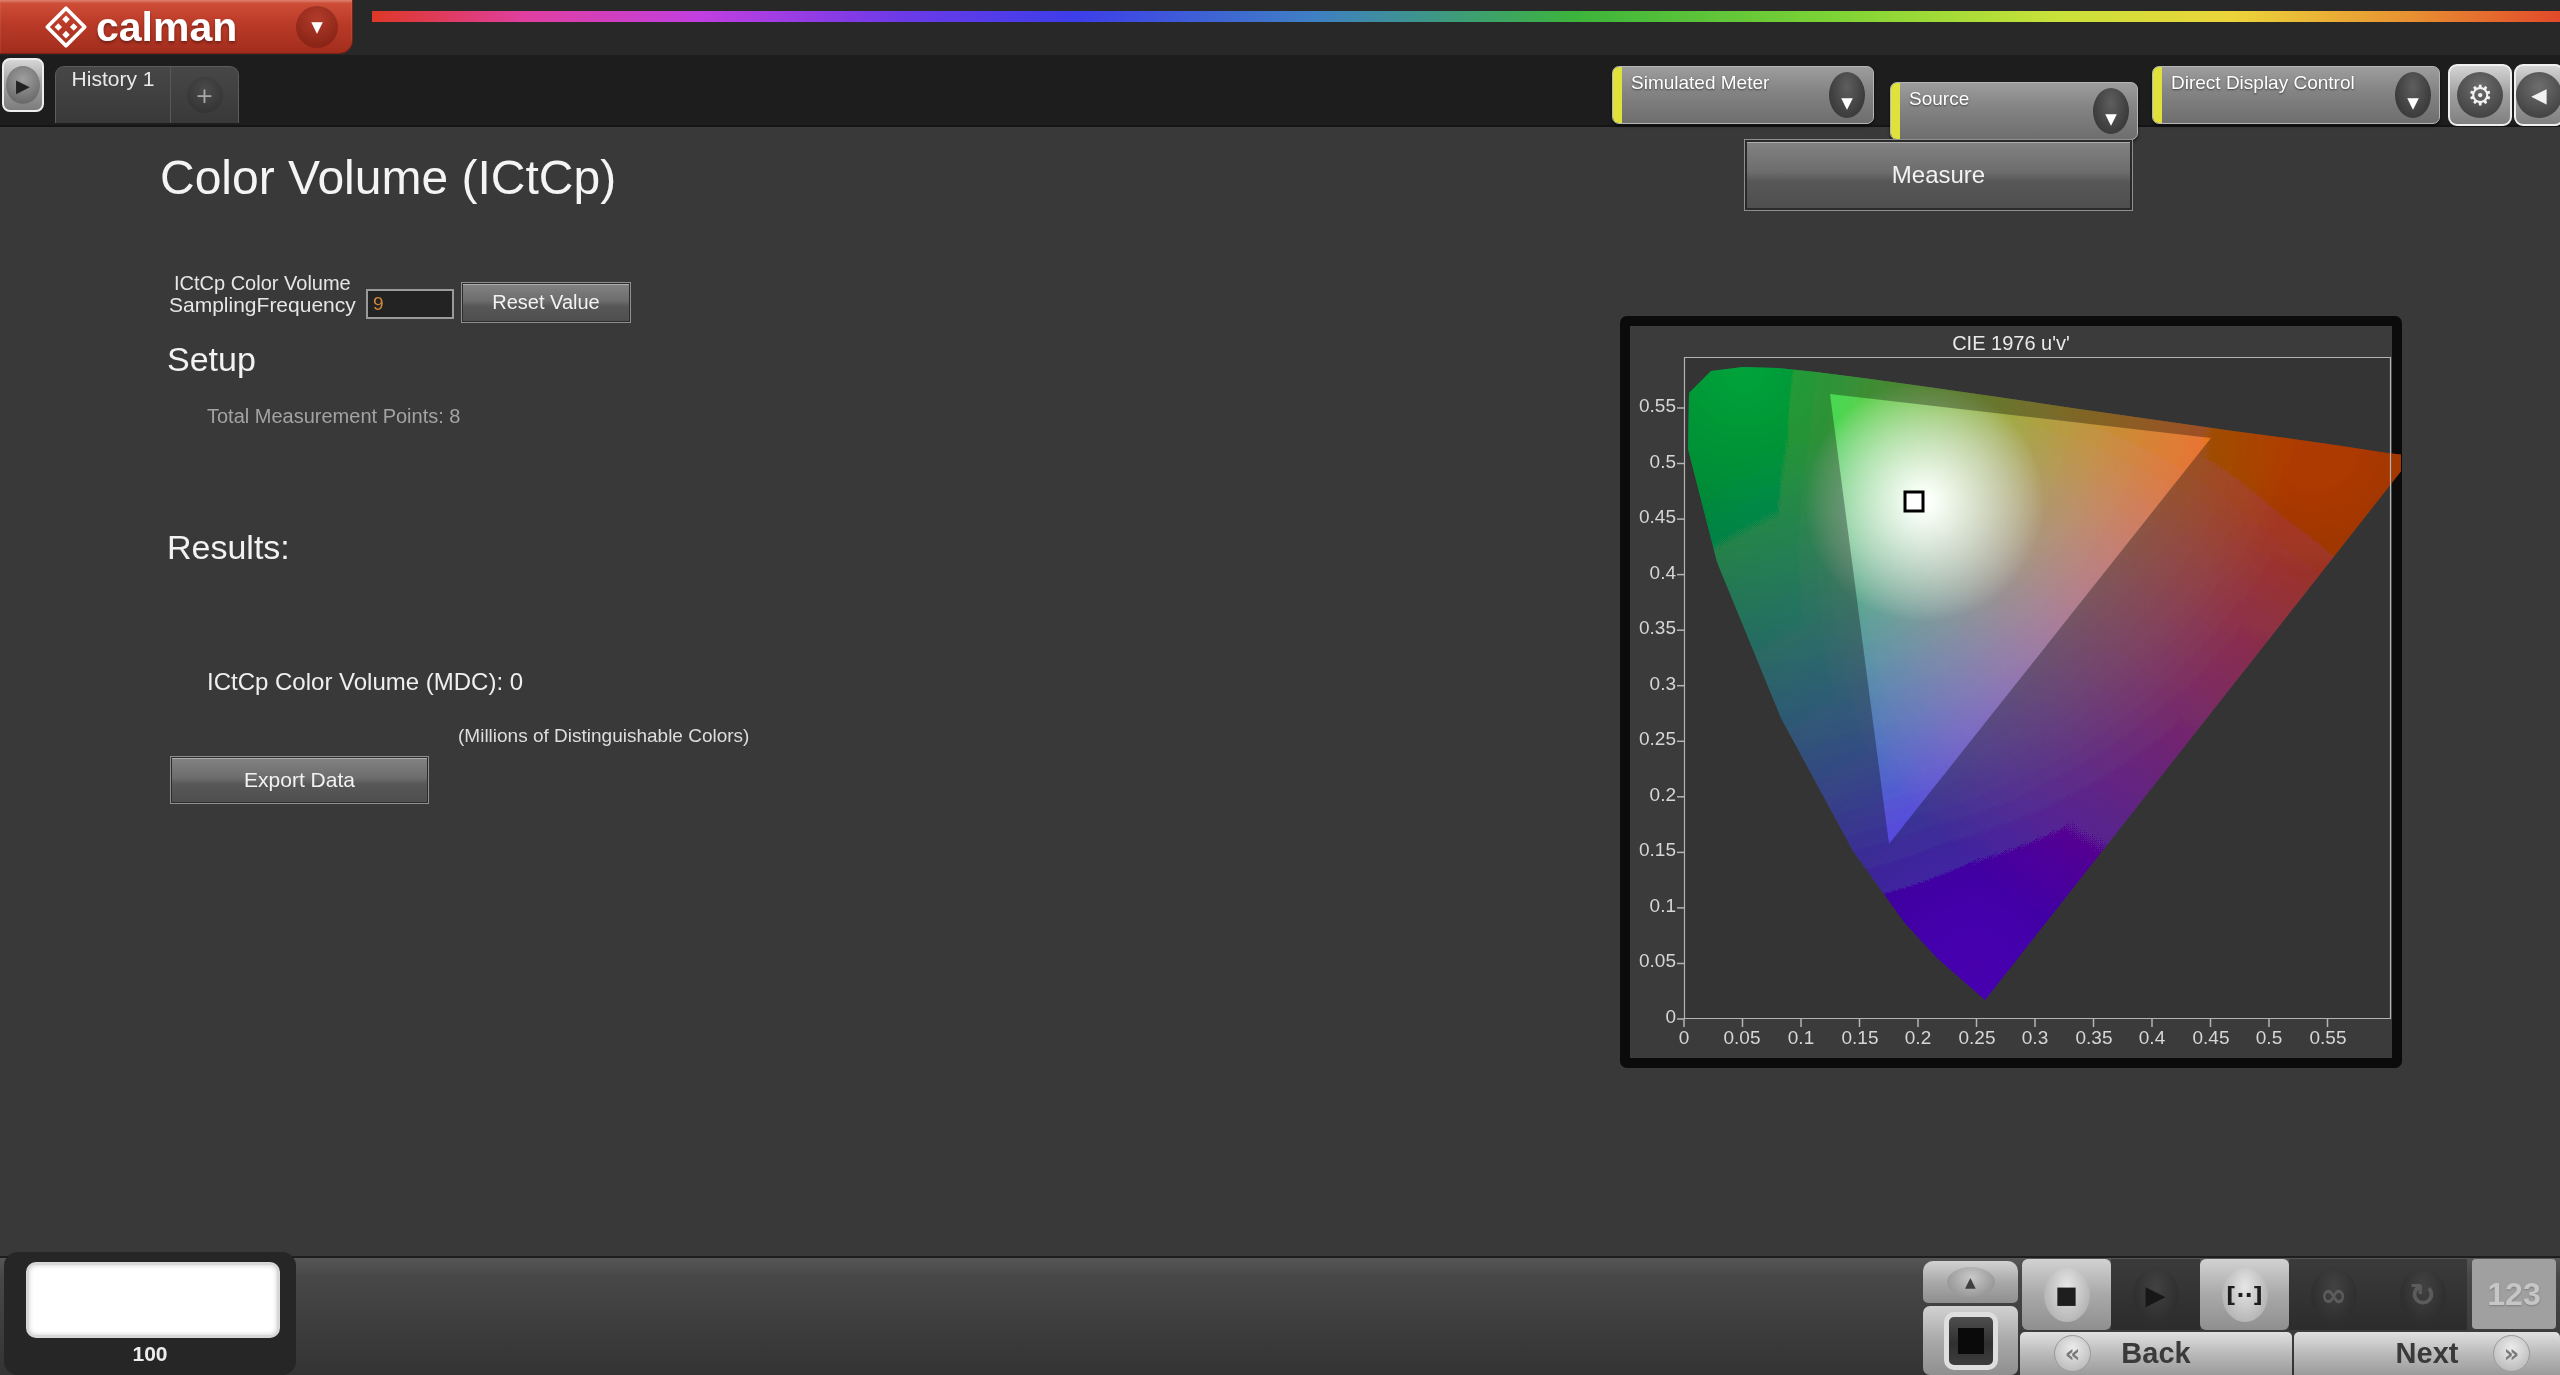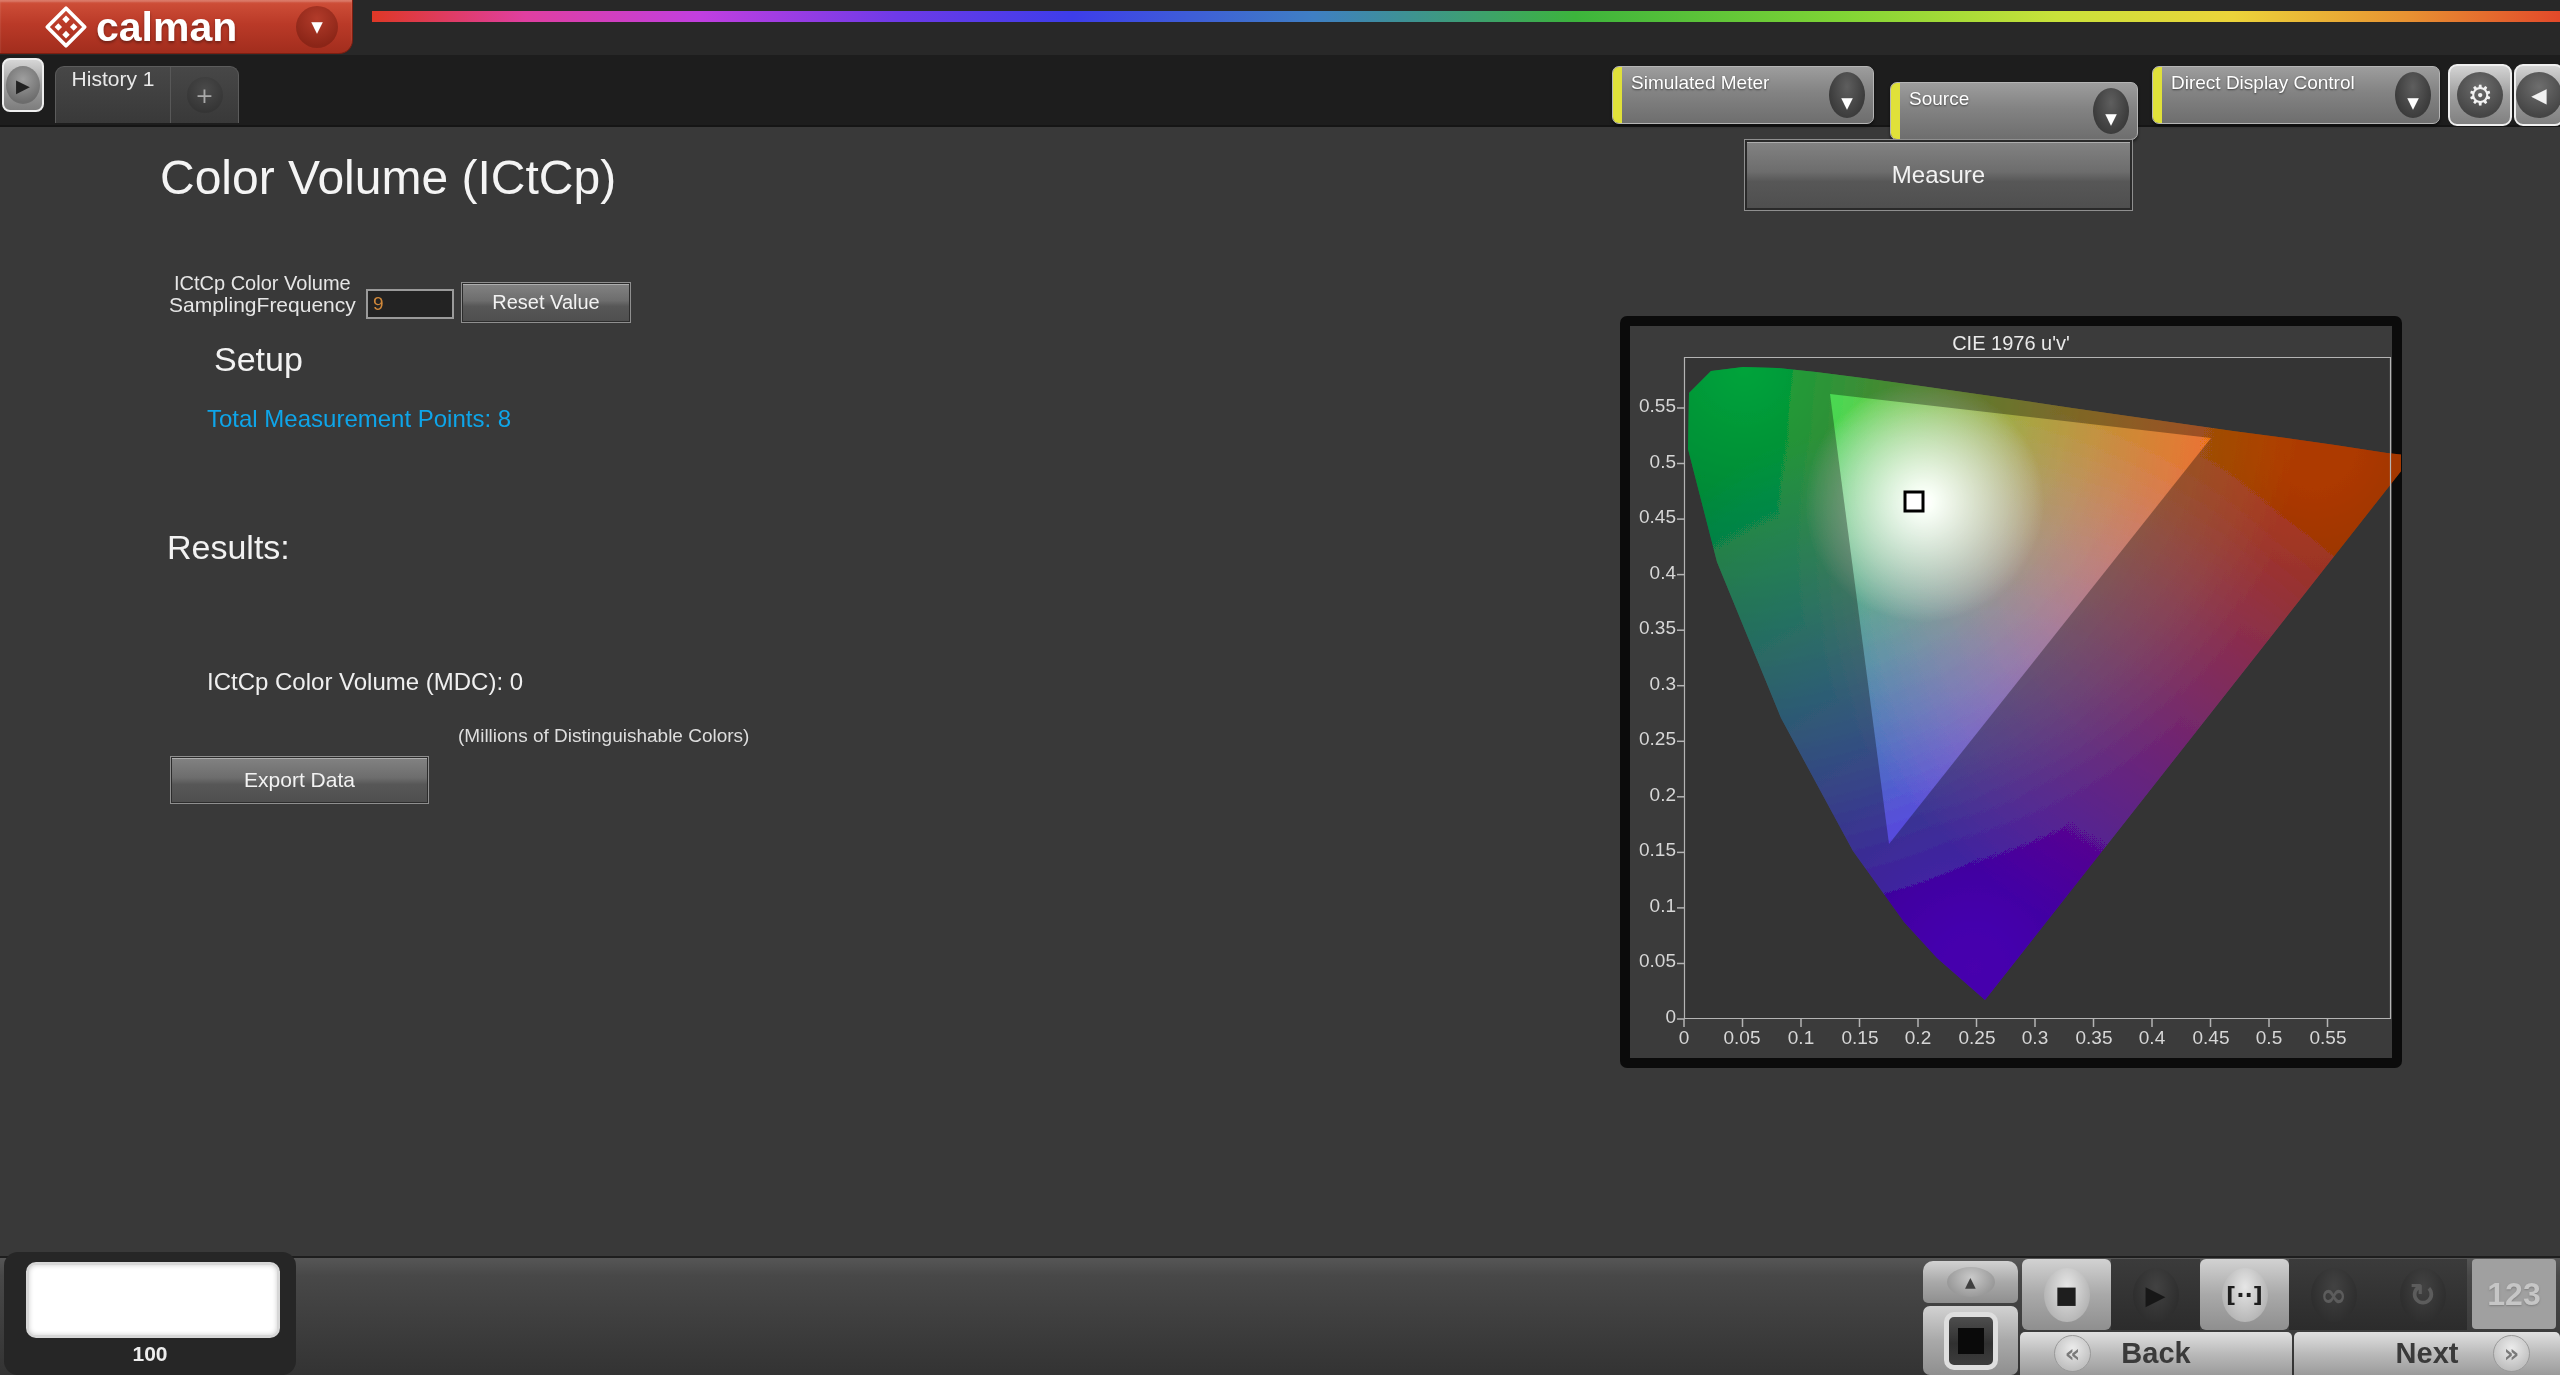--- a/index.html
+++ b/index.html
@@ -64,22 +64,22 @@
   .samp-label{position:absolute;left:169px;top:293px;font-size:21px;color:#e6e6e6;}
   .samp-input{position:absolute;left:366px;top:289px;width:74px;height:26px;background:#232323;
     border:2px solid #9a9a9a;color:#d0883a;font-size:19px;font-family:"Liberation Sans",sans-serif;
     padding:0 5px;}
   .grad-btn{background:linear-gradient(180deg,#828282,#6d6d6d 45%,#575757 60%,#4f4f4f);
     border:1px solid #2c2c2c;box-shadow:inset 0 1px 0 rgba(255,255,255,.35),0 0 0 1px #8f8f8f;
     color:#f2f2f2;display:flex;align-items:center;justify-content:center;cursor:pointer;}
   .reset-btn{position:absolute;left:462px;top:283px;width:166px;height:37px;font-size:20px;}
   .measure-btn{position:absolute;left:1745px;top:140px;width:383px;height:66px;font-size:24px;
     border:2px solid #2a2a2a;}
-  .setup-h{position:absolute;left:167px;top:340px;font-size:34px;color:#f2f2f2;margin-left:47px;}
-  .total-pts{position:absolute;left:207px;top:405px;font-size:24px;color:#0ea5e9;}
+  .setup-h{position:absolute;left:167px;top:340px;font-size:34px;color:#f2f2f2;}
+  .total-pts{position:absolute;left:207px;top:405px;font-size:20px;color:#a3a3a3;}
   .results-h{position:absolute;left:167px;top:528px;font-size:34px;color:#f2f2f2;}
   .result-v{position:absolute;left:207px;top:668px;font-size:24px;color:#efefef;}
   .result-n{position:absolute;left:458px;top:725px;font-size:19px;color:#dedede;}
   .export-btn{position:absolute;left:171px;top:757px;width:255px;height:44px;font-size:21px;}
 
   
   .chart-panel{position:absolute;left:1620px;top:316px;width:782px;height:752px;
     background:#0b0b0b;border-radius:7px;}
   .chart-inner{position:absolute;left:10px;top:10px;width:762px;height:732px;background:#3b3b3b;}
   .chart-title{position:absolute;left:0;top:6px;width:100%;text-align:center;font-size:20px;color:#eaeaea;}

